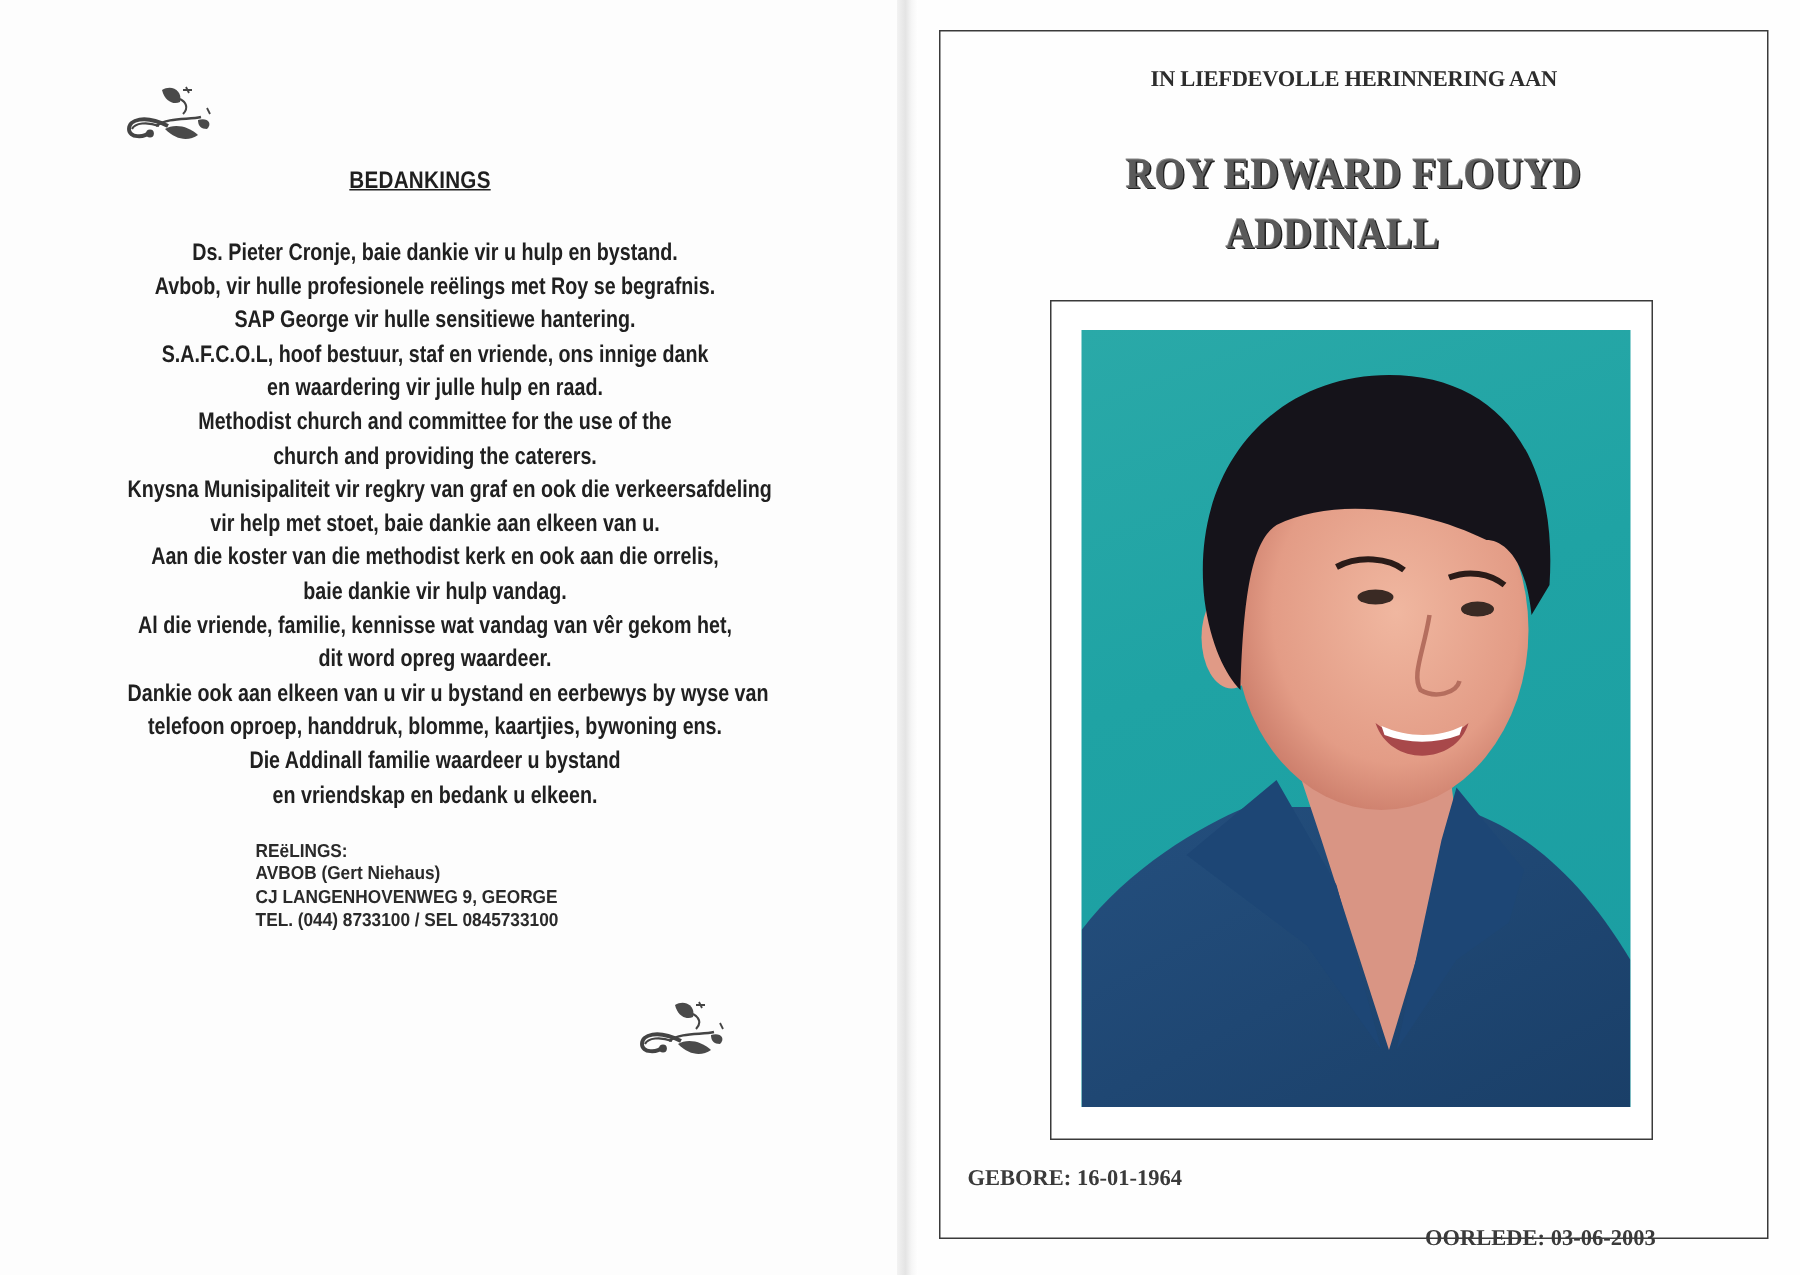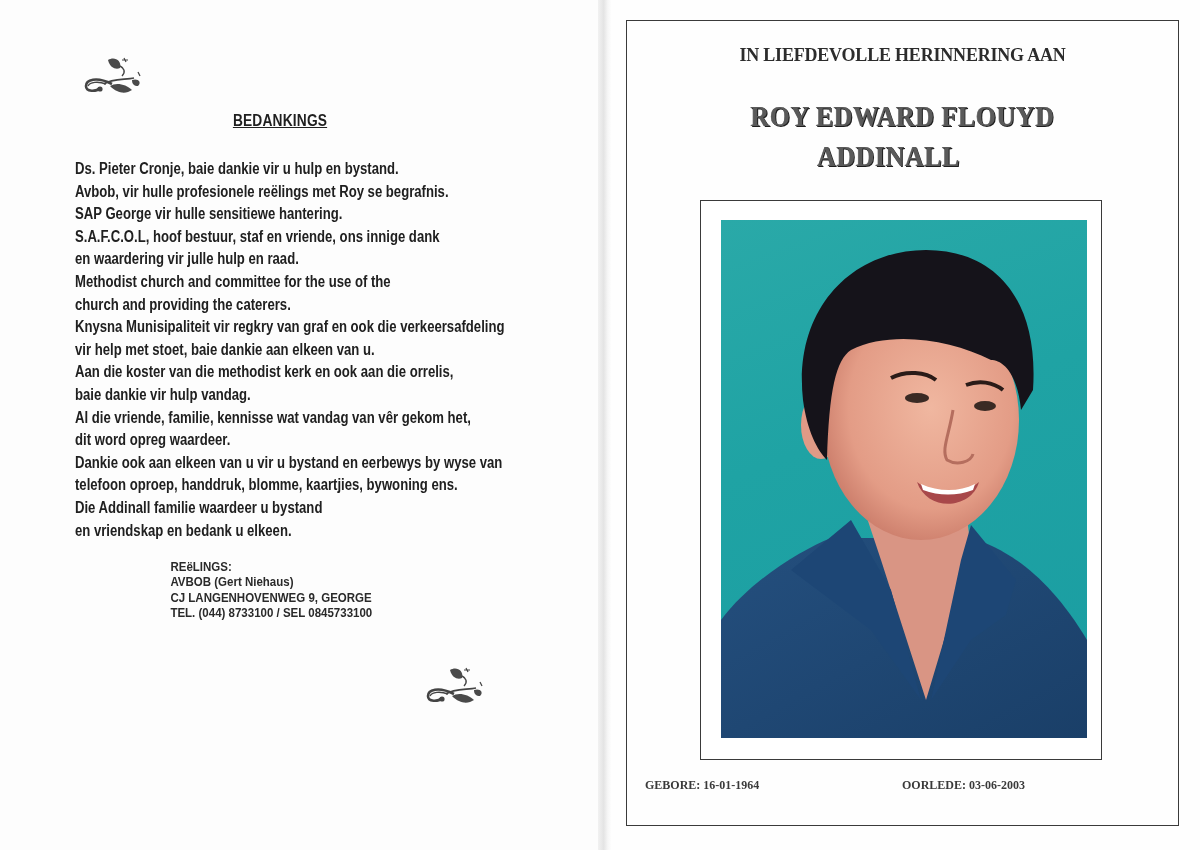--- a/index.html
+++ b/index.html
@@ -11,51 +11,51 @@
     .fold { position: absolute; left: 598px; top: 0; width: 14px; height: 850px;
             background: linear-gradient(to right, #f2f2f2, #e4e4e4 40%, #f6f6f6 70%, #ffffff); }
     .ornament { position: absolute; width: 62px; height: 42px; }
     .ornament.top { left: 82px; top: 54px; }
     .ornament.bottom { left: 424px; top: 664px; }
 
     .bedankings-title { position: absolute; left: 180px; top: 112px; width: 200px; text-align: center;
       font-family: "Liberation Sans", sans-serif; font-weight: bold; font-size: 16px; text-decoration: underline;
       transform: scaleX(0.86); letter-spacing: 0.2px; color: #1f1f1f; }
 
-    .thanks-lines { position: absolute; left: 30px; top: 158px; width: 500px; }
+    .thanks-lines { position: absolute; left: 40px; top: 158px; width: 500px; text-align: center; }
     .thanks-line { display: block; font-family: "Liberation Sans", sans-serif; font-weight: bold;
       font-size: 16px; line-height: 22.6px; color: #202020; transform: scaleX(0.82); white-space: nowrap; }
 
     .arrangements { position: absolute; left: 160px; top: 560px; width: 260px; text-align: left; }
     .arr-line { display: block; font-family: "Liberation Sans", sans-serif; font-weight: bold;
       font-size: 12.5px; line-height: 15.4px; color: #2a2a2a; transform: scaleX(0.92); white-space: nowrap; }
 
     
     .right-page { position: absolute; left: 612px; top: 0; width: 588px; height: 850px; background: #fefefe; }
     .outer-frame { position: absolute; left: 626px; top: 20px; width: 553px; height: 806px;
       border: 1.5px solid #3a3a3a; }
     .memory-title { position: absolute; left: 626px; top: 45px; width: 553px; text-align: center;
-      font-family: "Liberation Serif", serif; font-weight: bold; font-size: 18px; color: #2c2c2c;
+      font-family: "Liberation Serif", serif; font-weight: bold; font-size: 15px; color: #2c2c2c;
       letter-spacing: -0.2px; }
     .name-line { position: absolute; left: 626px; width: 553px; text-align: center;
       font-family: "Liberation Serif", serif; font-weight: bold; font-size: 29px; color: #5a5a5a;
       letter-spacing: 0.5px; transform: scaleX(0.9);
       text-shadow: 1px 1px 0 #1e1e1e, -0.5px -0.5px 0 #8a8a8a; }
     .name-line.l1 { top: 100px; }
     .name-line.l2 { top: 140px; left: 612px; }
 
     .photo-frame { position: absolute; left: 700px; top: 200px; width: 402px; height: 560px;
       border: 1.5px solid #3a3a3a; background: #ffffff; }
     .photo { position: absolute; left: 721px; top: 220px; width: 366px; height: 518px; overflow: hidden;
       background: linear-gradient(160deg, #2aa9a8 0%, #1fa3a4 40%, #1a9da2 100%); }
 
     .date-born, .date-died { position: absolute; top: 778px; font-family: "Liberation Serif", serif;
-      font-weight: bold; font-size: 12px; color: #3a3a3a; }
+      font-weight: bold; font-size: 15px; color: #3a3a3a; }
     .date-born { left: 645px; }
-    .date-died { left: 902px; }
+    .date-died { left: 950px; margin-top: 40px; }
   </style>
 </head>
 <body>
 
 <div class="left-page"></div>
 
 <svg class="ornament top" viewBox="0 0 62 42">
   <path d="M30 30 C 14 22, 4 26, 4 32 C 4 38, 14 38, 18 34" fill="none" stroke="#444" stroke-width="2.6"></path>
   <path d="M6 32 C 8 28, 16 27, 24 30" fill="none" stroke="#444" stroke-width="1.4"></path>
   <circle cx="18" cy="35" r="2.6" fill="#444"></circle>

